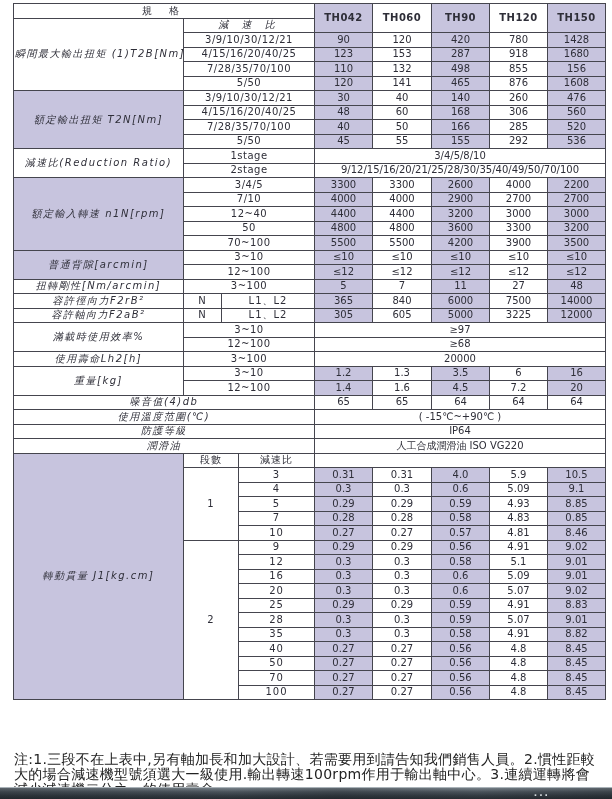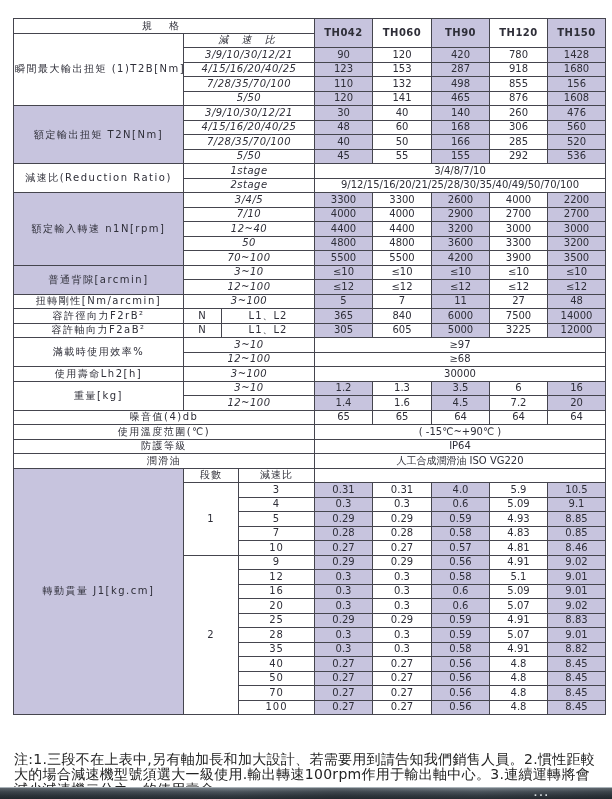--- a/index.html
+++ b/index.html
@@ -3,39 +3,39 @@
 <meta charset="utf-8">
 <style>
   * { box-sizing: border-box; }
   html,body { margin:0; padding:0; background:#e8e8e8; }
   .page {
     position:relative; width:612px; height:799px; background:#ffffff;
     overflow:hidden; margin:0 auto;
     font-family:"DejaVu Sans","Liberation Sans",sans-serif;
   }
   table.spec {
-    position:absolute; left:13px; top:18px;
+    position:absolute; left:13px; top:3px;
     border-collapse:collapse; table-layout:fixed; width:592px;padding-left:35px;
   }
   table.spec td {
     border:1px solid #45454e;
     font-size:10px; color:#2e2e38;
     text-align:center; vertical-align:middle;
     padding:0 1px; height:14.5px; line-height:12px;
     overflow:hidden; white-space:nowrap;
   }
   td.lav { background:#c7c4de; }
   td.hdr  { font-size:12px; letter-spacing:7px; color:#222; }
   td.hdr2 { font-size:10.5px; letter-spacing:5px; color:#222;font-style:italic; }
   td.model { font-weight:bold; font-size:13.5px; color:#0e0e14; letter-spacing:0.5px; }
   td.label {
     text-align:left; padding-left:7px; font-size:10.5px; letter-spacing:1.5px;
-    white-space:pre-line; line-height:14px; color:#222;
-  }
-  td.specl { text-align:left; padding-left:5px; letter-spacing:0.5px;font-style:italic; }
+    white-space:pre-line; line-height:14px; color:#222;font-style:italic;
+  }
+  td.specl { text-align:left; padding-left:5px; letter-spacing:0.5px; }
   td.specc { letter-spacing:1px; }
   .footnote {
     position:absolute; left:14px; top:752px; width:588px;
     font-size:14px; line-height:15px; color:#222; letter-spacing:0.3px;
     text-align:left;
   }
   .bottom-bar {
     position:absolute; left:0; bottom:0; width:612px; height:12px;
     border-top:1px solid #a9b2b8;
     background:
@@ -141,21 +141,21 @@
           <td colspan="3" class="specl">5/50</td>
           <td class="val lav">45</td>
           <td class="val">55</td>
           <td class="val lav">155</td>
           <td class="val">292</td>
           <td class="val lav">536</td>
         </tr>
         <tr>
           <td rowspan="2" class="label">減速比(Reduction Ratio)</td>
           <td colspan="3" class="specl">1stage</td>
-          <td colspan="5" class="val">3/4/8/7/10</td>
+          <td colspan="5" class="val">3/4/5/8/10</td>
         </tr>
         <tr>
           <td colspan="3" class="specl">2stage</td>
           <td colspan="5" class="val">9/12/15/16/20/21/25/28/30/35/40/49/50/70/100</td>
         </tr>
         <tr>
           <td rowspan="5" class="label lav">額定輸入轉速
 n1N[rpm]</td>
           <td colspan="3" class="specl">3/4/5</td>
           <td class="val lav">3300</td>
@@ -247,21 +247,21 @@
           <td colspan="3" class="specl">3~10</td>
           <td colspan="5" class="val">≥97</td>
         </tr>
         <tr>
           <td colspan="3" class="specl">12~100</td>
           <td colspan="5" class="val">≥68</td>
         </tr>
         <tr>
           <td class="label">使用壽命Lh2[h]</td>
           <td colspan="3" class="specl">3~100</td>
-          <td colspan="5" class="val">30000</td>
+          <td colspan="5" class="val">20000</td>
         </tr>
         <tr>
           <td rowspan="2" class="label">重量[kg]</td>
           <td colspan="3" class="specl">3~10</td>
           <td class="val lav">1.2</td>
           <td class="val">1.3</td>
           <td class="val lav">3.5</td>
           <td class="val">6</td>
           <td class="val lav">16</td>
         </tr>

